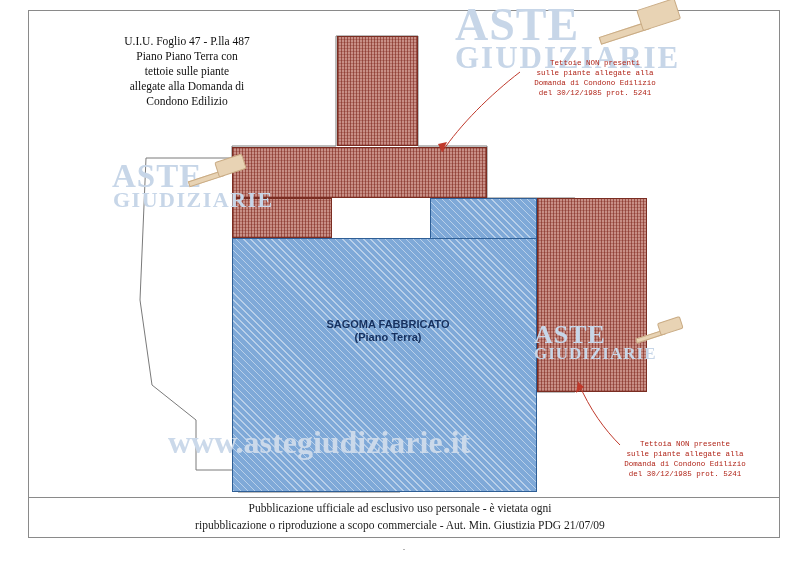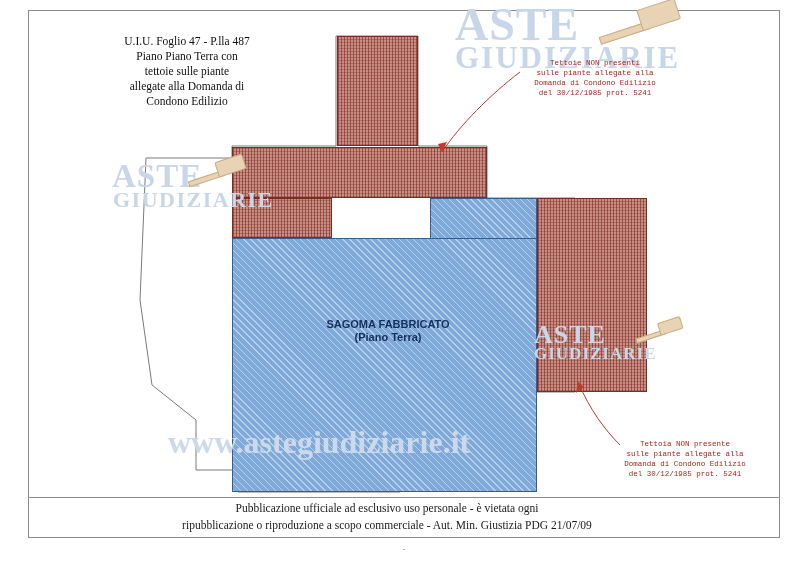--- a/index.html
+++ b/index.html
@@ -184,21 +184,21 @@
     font-size: 7.5px;
     line-height: 10px;
     text-align: center;
     font-family: Liberation Mono, monospace;
   }
   .note-top { left: 520px; top: 58px; width: 150px; }
   .note-bottom { left: 620px; top: 409px; width: 130px; margin-top: 30px; }
 
   .footer-text {
     position: absolute;
-    left: 11px;
+    left: 24px;
     top: 500px;
     width: 752px;
     text-align: center;
     color: #1a1a1a;
     font-family: "Liberation Serif", serif;
     font-size: 11.5px;
     line-height: 17px;
   }
   .footer-dots {
     position: absolute;

